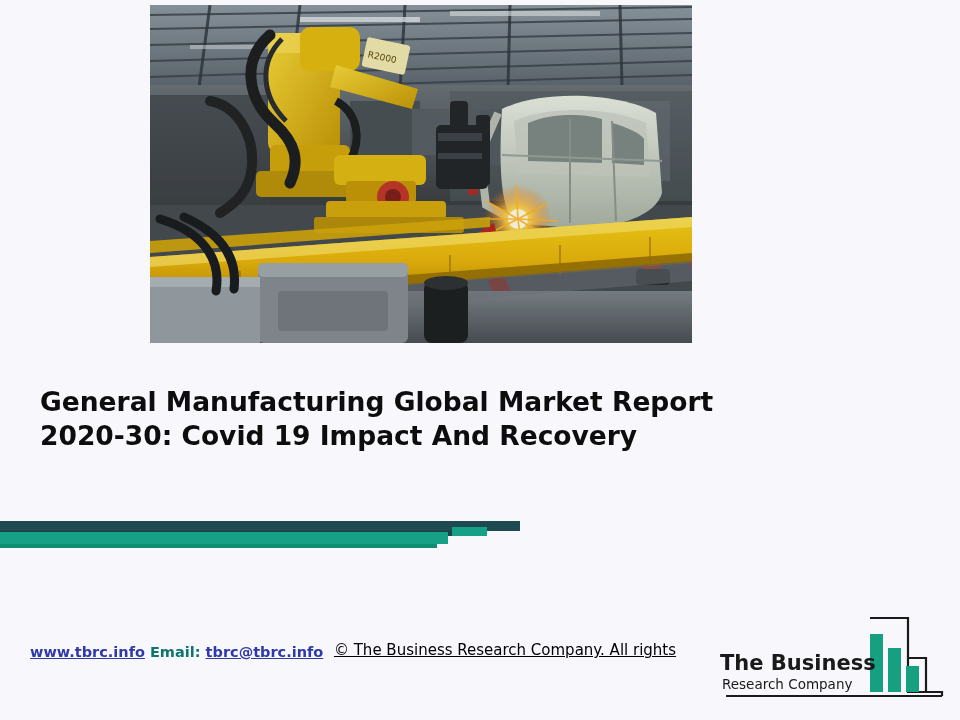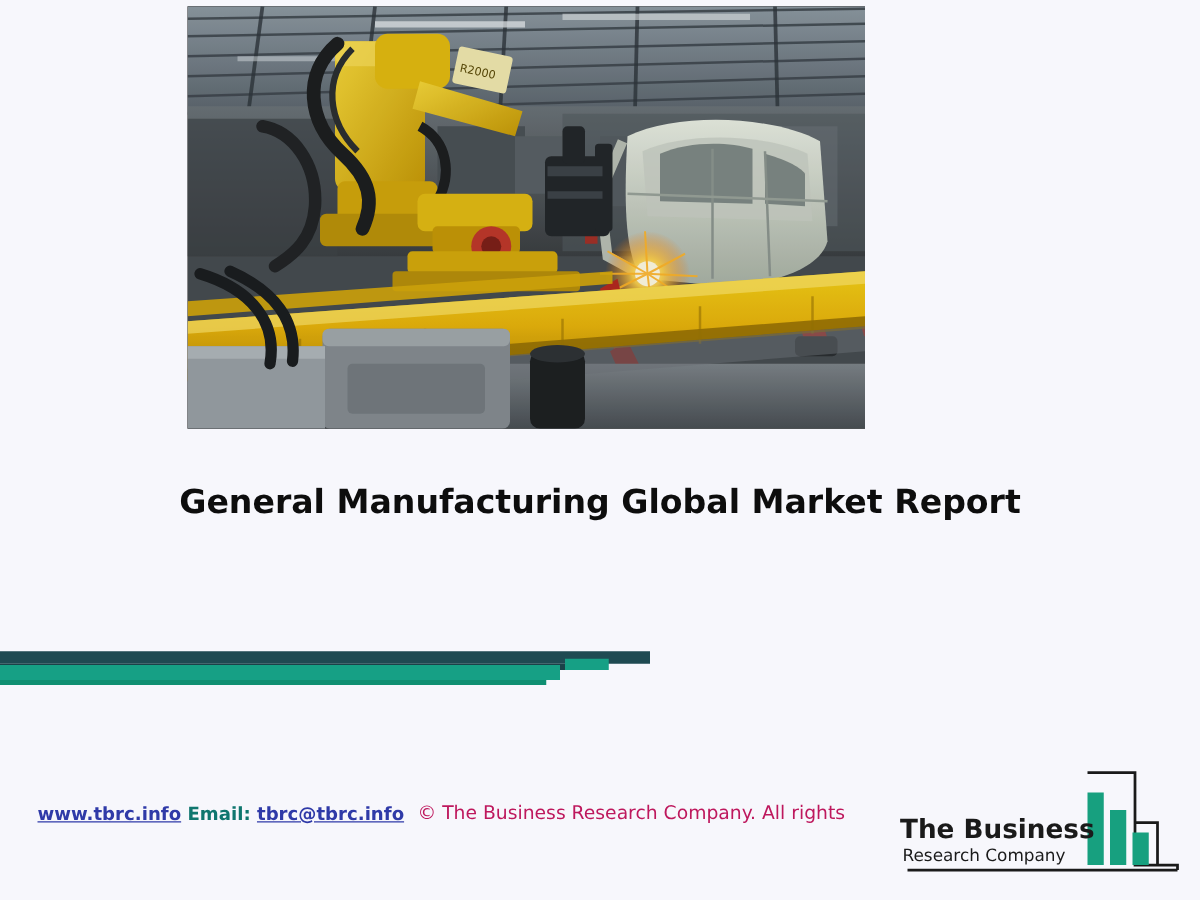--- a/index.html
+++ b/index.html
@@ -26,21 +26,20 @@
     background: #2a2a28;
   }
   .hero svg { display: block; }
 
   
   .title-block {
     position: absolute;
     left: 40px;
     top: 385px;
     width: 880px;
-    text-align: center;
   }
   .title-line {
     font-family: "DejaVu Sans", sans-serif;
     font-weight: bold;
     font-size: 26.5px;
     color: #0d0d0d;
     line-height: 34px;
     letter-spacing: 0px;
   }
 
@@ -101,22 +100,23 @@
     color: #0f766e;
     text-decoration: none;
   }
   .footer-center {
     position: absolute;
     left: 325px;
     top: 638px;
     width: 360px;
     text-align: center;
     font-size: 15px;
-    color: #be185d;
+    color: #000000;
     line-height: 24px;
+    text-decoration: underline;
   }
 
   
   .logo {
     position: absolute;
     left: 720px;
     top: 612px;
     width: 235px;
     height: 95px;
     text-align: right;
@@ -305,20 +305,21 @@
       <path d="M10 214 C50 226 72 252 66 286"></path>
       <path d="M34 212 C70 228 88 252 84 284"></path>
     </g>
 
     <rect width="542" height="338" fill="#000" opacity="0.06"></rect>
   </svg>
 </div>
 
 <div class="title-block">
   <div class="title-line">General Manufacturing Global Market Report</div>
+  <div class="title-line">2020-30: Covid 19 Impact And Recovery</div>
 </div>
 
 <div class="bar bar-dark"></div>
 <div class="bar bar-dark2"></div>
 <div class="bar bar-teal"></div>
 <div class="bar bar-teal-small"></div>
 <div class="bar bar-green-thin"></div>
 
 <div class="footer-left">
   <a href="#">www.tbrc.info</a>

